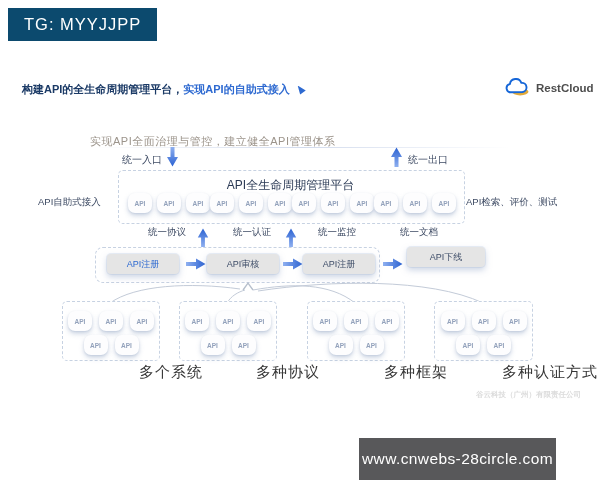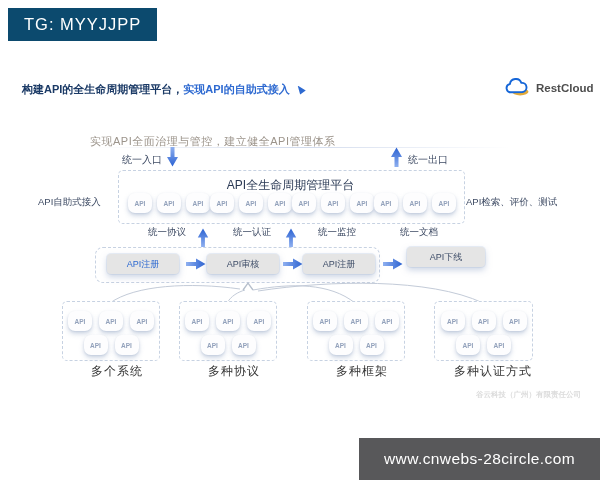--- a/index.html
+++ b/index.html
@@ -1,21 +1,21 @@
 <!DOCTYPE html>
 <html><head>
 <meta charset="utf-8">
 <style>
   html,body{margin:0;padding:0;background:#fff;}
   .slide{position:relative;width:600px;height:480px;background:#fff;overflow:hidden;
          font-family:"Liberation Sans","DejaVu Sans",sans-serif;}
   .abs{position:absolute;}
   .badge{position:absolute;left:8px;top:8px;background:#0c4a6e;color:#fff;
          padding:7px 16px;font-size:16.5px;letter-spacing:1px;}
-  .footer-bar{position:absolute;left:359px;top:438px;width:241px;height:42px;background:#58585a;
+  .footer-bar{position:absolute;left:359px;top:438px;width:197px;height:42px;background:#58585a;
          color:#fff;display:flex;align-items:center;justify-content:center;font-size:15.5px;letter-spacing:.4px;}
   .title{position:absolute;left:14px;top:82px;font-size:11px;font-weight:bold;white-space:nowrap;margin-left:8px;}
   .title .t1{color:#1b3a66;}
   .title .t2{color:#2e6ad1;}
   .cursor{display:inline-block;width:9px;height:9px;margin-left:4px;background:#2e6ad1;
           clip-path:polygon(10% 0,100% 55%,38% 100%);vertical-align:middle;}
   .logo{position:absolute;left:503px;top:78px;display:flex;align-items:center;gap:5px;}
   .logo-text{font-size:11.5px;font-weight:bold;color:#4d4d4d;}
   .caption{position:absolute;left:90px;top:134px;width:420px;text-align:left;
            font-size:11px;color:#9c948b;letter-spacing:.5px;}
@@ -26,21 +26,21 @@
   .tile{width:24px;height:20px;border-radius:7px;background:#fdfdfe;
         box-shadow:0 3px 5px rgba(154,170,200,.45),0 1px 2px rgba(154,170,200,.3);
         display:flex;align-items:center;justify-content:center;
         font-size:6.5px;font-weight:bold;color:#92a1bb;}
   .tile-groups{position:absolute;left:128px;top:193px;width:325px;display:flex;justify-content:space-between;}
   .tile-group{display:flex;gap:5px;}
   .pill{position:absolute;height:20px;background:#e5e5e5;border-radius:4px;
         box-shadow:0 3px 6px rgba(151,170,202,.5),0 0 0 1px rgba(230,236,245,.8);
         display:flex;align-items:center;justify-content:center;font-size:9px;color:#3e4d68;white-space:nowrap;}
   .pill.blue{color:#2e6ad1;}
-  .src-label{position:absolute;font-size:12px;color:#353535;white-space:nowrap;letter-spacing:1px;}
+  .src-label{position:absolute;font-size:15px;color:#353535;white-space:nowrap;letter-spacing:1px;margin-left:48px;}
   .src-tiles{width:100%;height:100%;display:flex;flex-direction:column;align-items:center;gap:4px;padding-top:9px;box-sizing:border-box;}
   .src-row{display:flex;gap:7px;}
   .watermark{position:absolute;left:476px;top:390px;font-size:7.5px;color:#dcdcdc;white-space:nowrap;font-weight:bold;}
   svg{display:block;}
 </style>
 </head>
 <body>
 
 <div class="slide">
 

